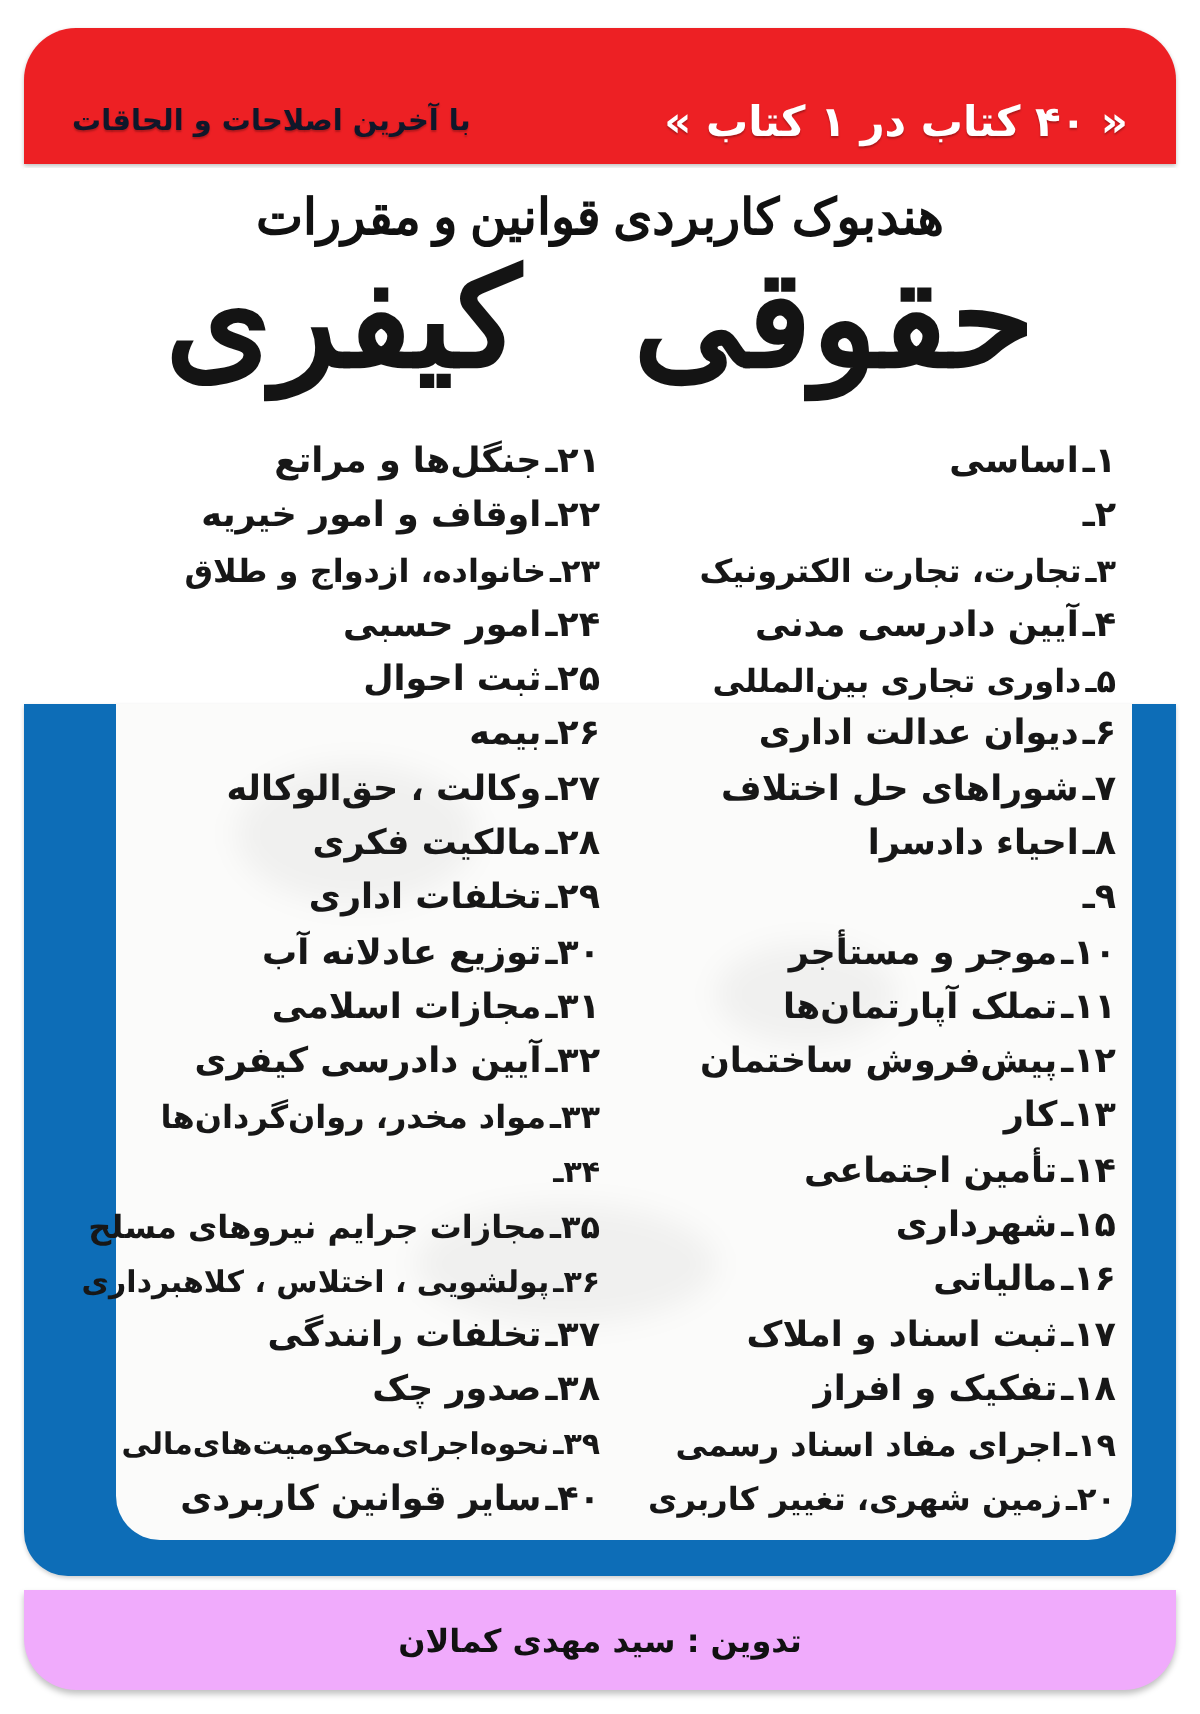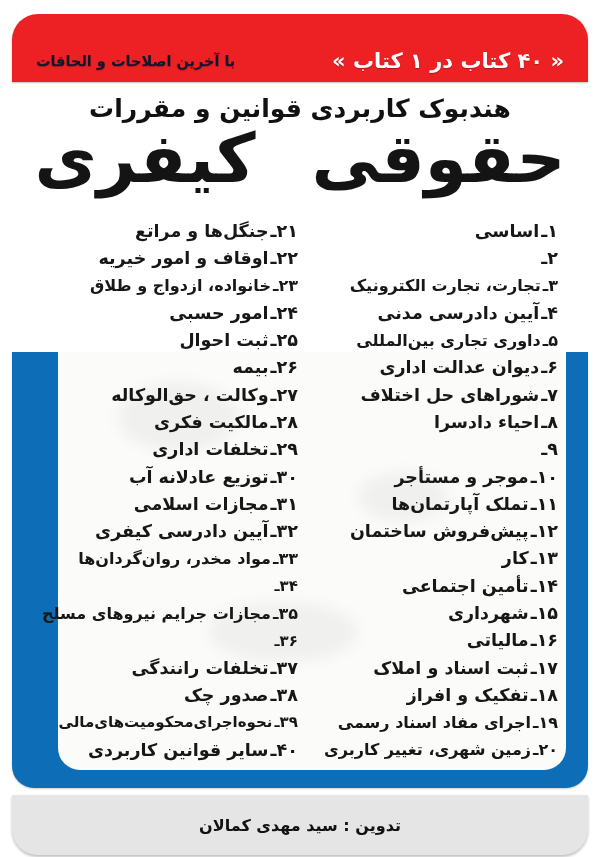--- a/index.html
+++ b/index.html
@@ -64,20 +64,21 @@
   
   .title-block {
     position: absolute;
     left: 12px;
     top: 84px;
     width: 576px;
     height: 134px;
     background: #ffffff;
     text-align: center;
     overflow: hidden;
+    font-family: Liberation Serif, serif;
   }
   .subtitle {
     margin: 0;
     padding-top: 10px;
     font-size: 25px;
     font-weight: bold;
     color: #111111;
     letter-spacing: -0.3px;
     white-space: nowrap;
     direction: rtl;
@@ -174,22 +175,22 @@
   }
   .li.tight { font-size: 16px; letter-spacing: -0.6px; }
   .li.tighter { font-size: 15px; letter-spacing: -0.9px; }
 
   
   .bottom-banner {
     position: absolute;
     left: 12px;
     top: 795px;
     width: 576px;
-    height: 60px;
-    background: #e5e5e5;
+    height: 50px;
+    background: #f0abfc;
     border-radius: 0 0 26px 26px;
     display: flex;
     align-items: center;
     justify-content: center;
     box-shadow: 0 2px 3px rgba(0,0,0,0.25);
   }
   .author {
     color: #111111;
     font-size: 16px;
     font-weight: bold;
@@ -361,20 +362,21 @@
         </div>
         <div class="li tighter">
           <span class="num">۳۴ـ</span>
         </div>
         <div class="li tight">
           <span class="num">۳۵ـ</span>
           <span class="txt">مجازات جرایم نیروهای مسلح</span>
         </div>
         <div class="li tighter">
           <span class="num">۳۶ـ</span>
+          <span class="txt">پولشویی ، اختلاس ، کلاهبرداری</span>
         </div>
         <div class="li">
           <span class="num">۳۷ـ</span>
           <span class="txt">تخلفات رانندگی</span>
         </div>
         <div class="li">
           <span class="num">۳۸ـ</span>
           <span class="txt">صدور چک</span>
         </div>
         <div class="li tighter">

